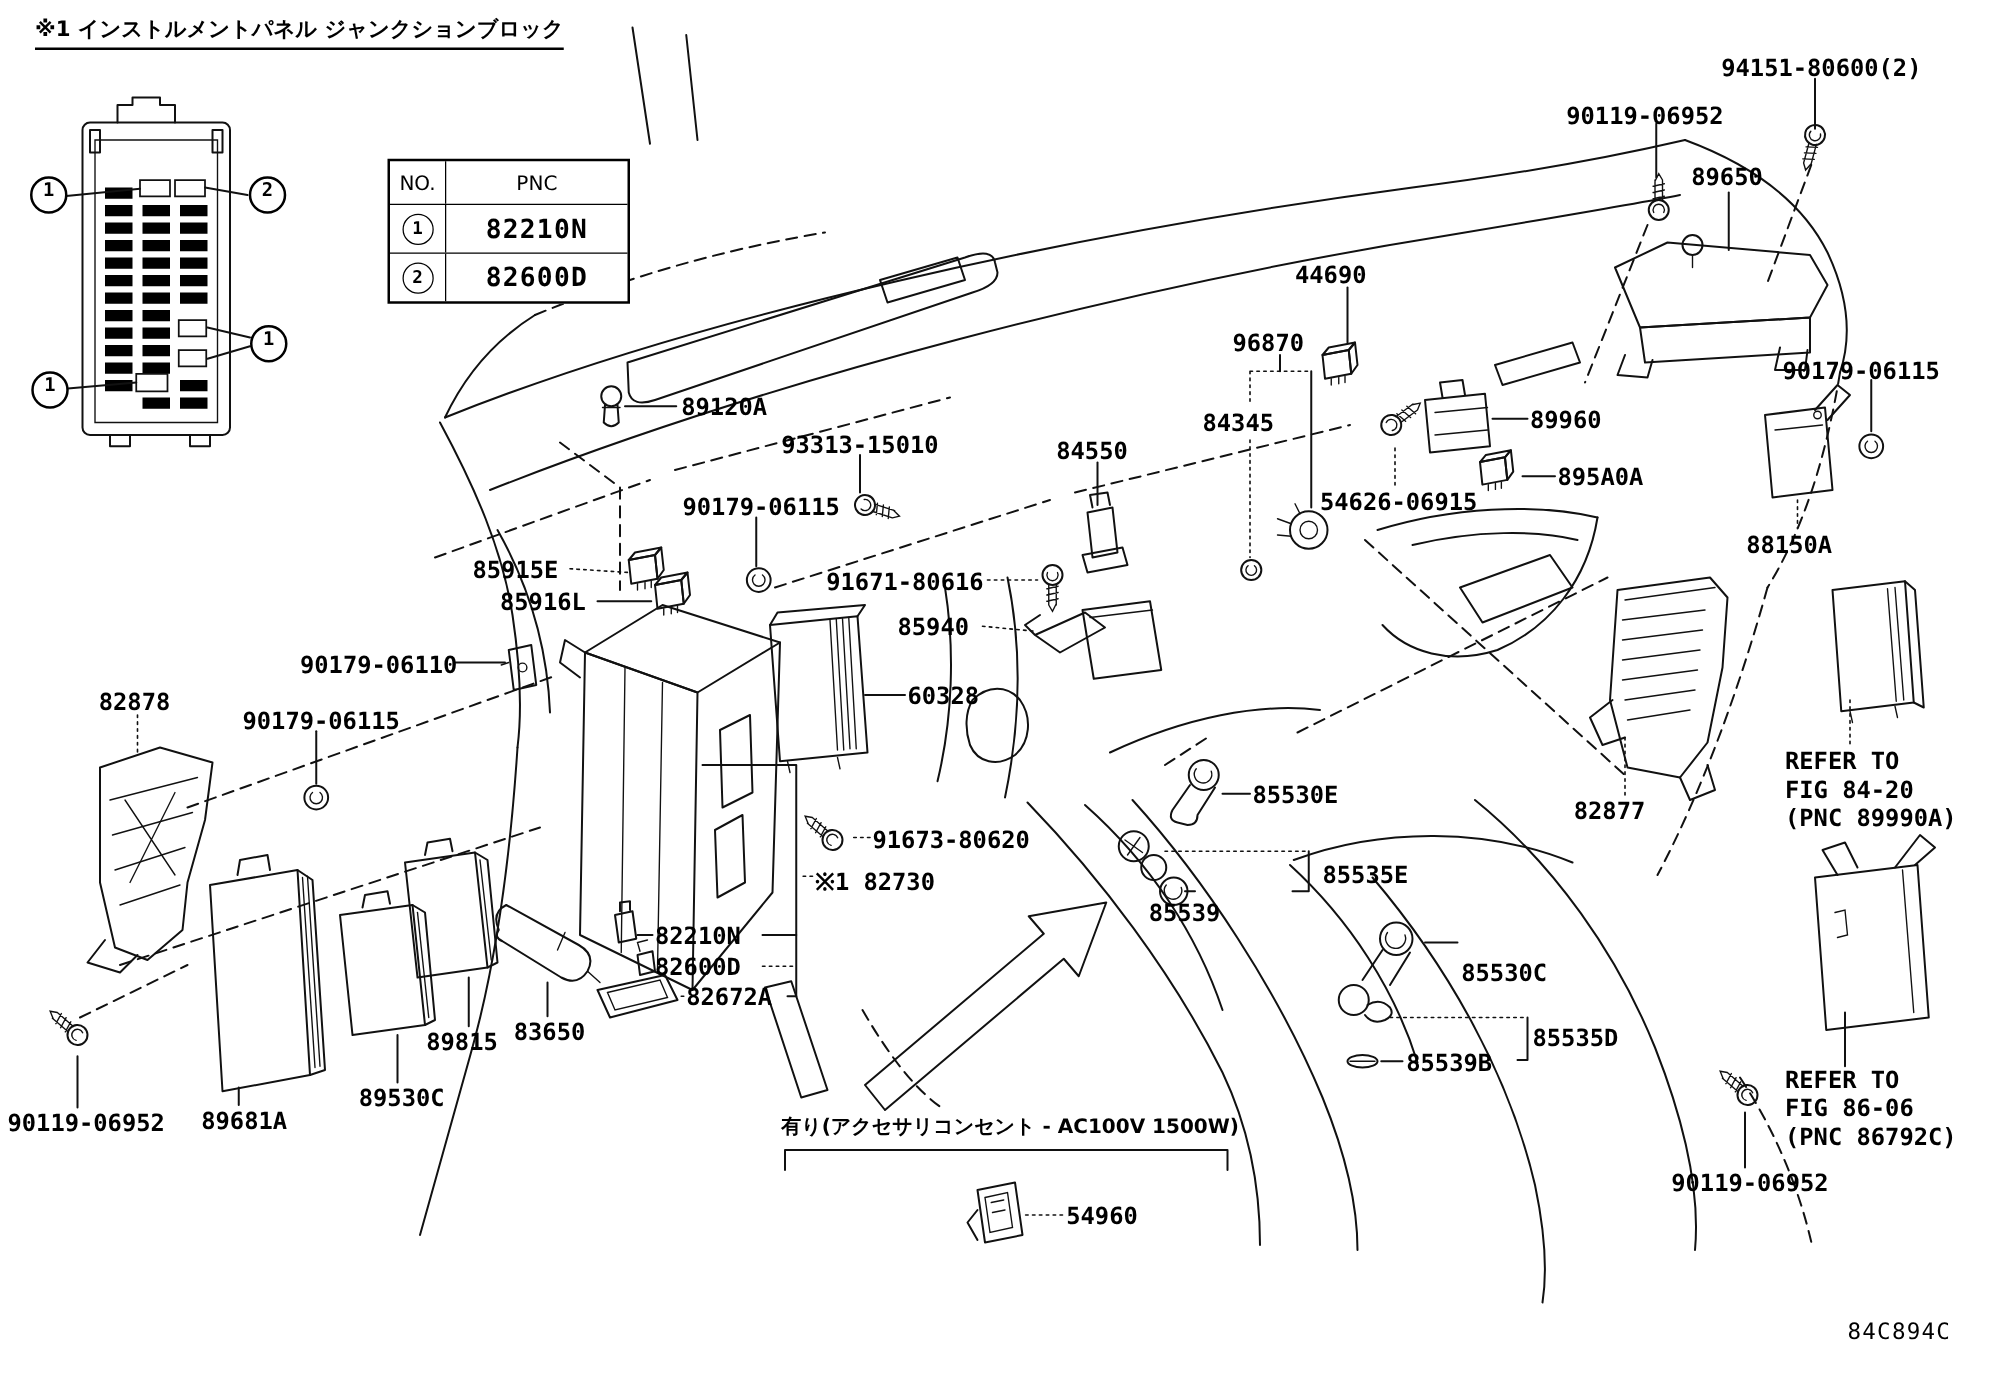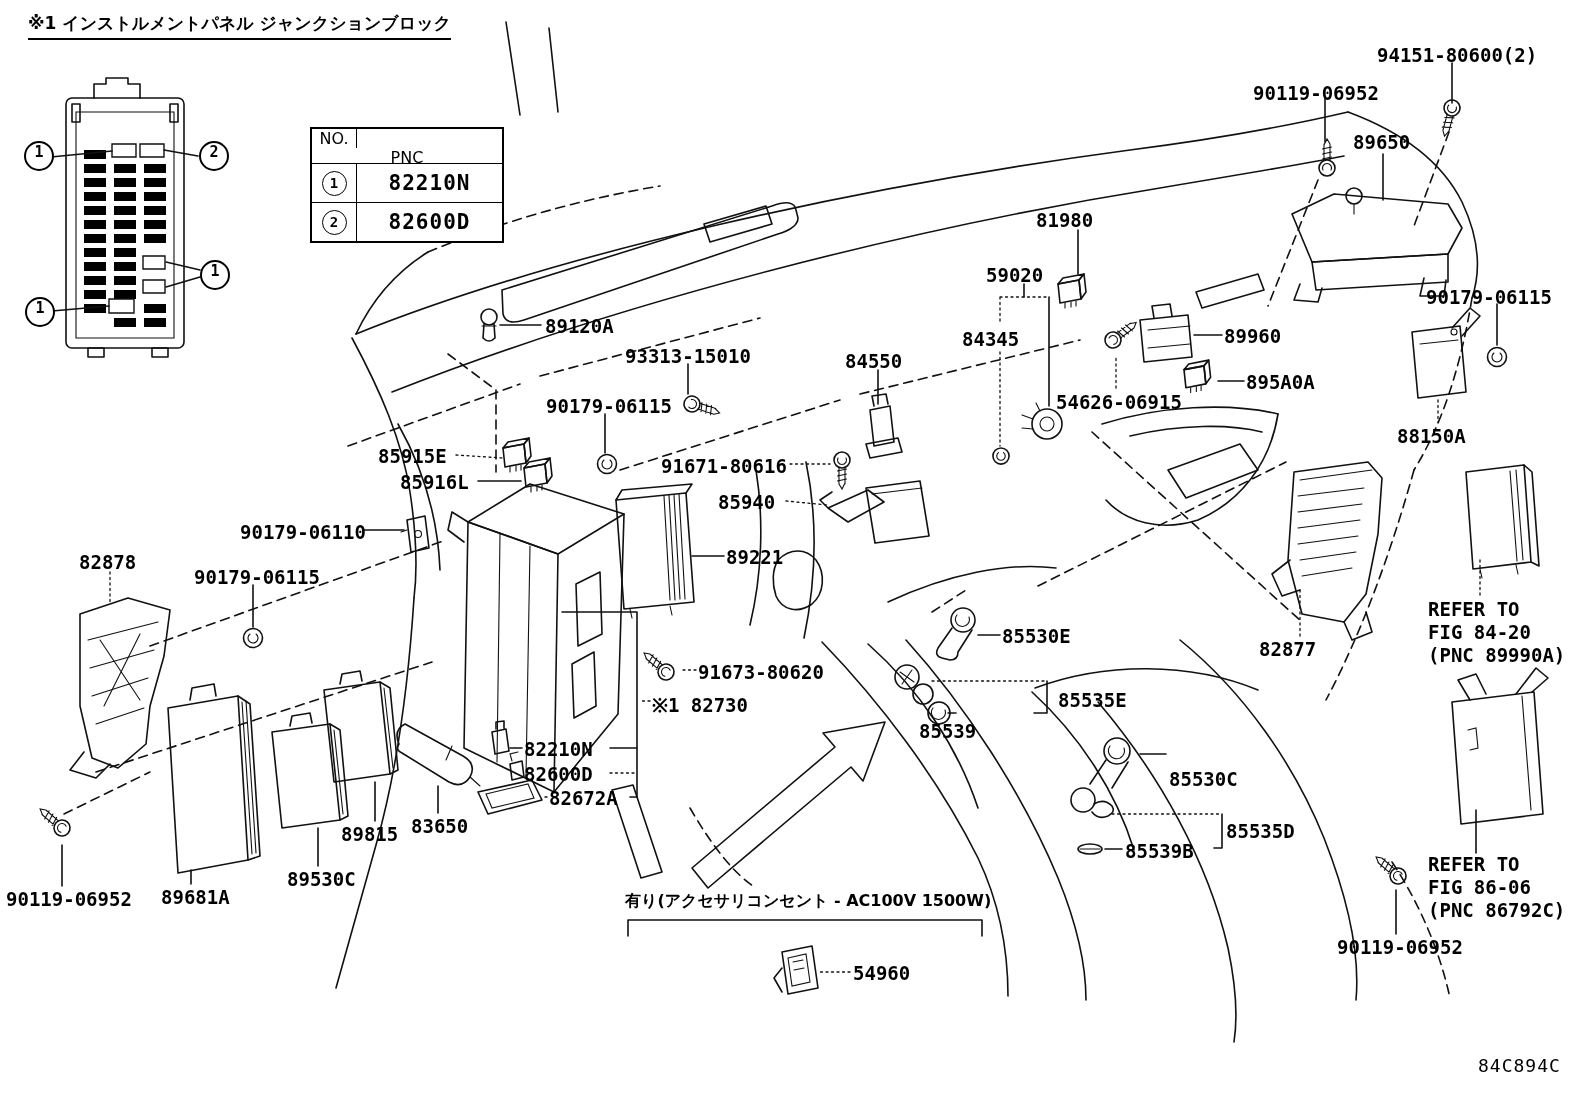--- a/index.html
+++ b/index.html
@@ -17,21 +17,21 @@
           white-space:pre-line;letter-spacing:0;}
   .jp{font:bold 16px "DejaVu Sans",sans-serif;}
   .hdr{font:bold 17px "DejaVu Sans",sans-serif;border-bottom:2px solid #000;padding-bottom:3px;}
   .refer{line-height:23px;}
   .code{font:18px "DejaVu Sans Mono",monospace;letter-spacing:1px;}
   .callout{position:absolute;width:26px;height:26px;border:2px solid #000;border-radius:50%;
            background:#fff;text-align:center;line-height:23px;
            font:bold 15px "DejaVu Sans Mono",monospace;}
   .pnc-table{position:absolute;left:310px;top:127px;width:190px;border:2px solid #000;background:#fff;}
   .pt-row{display:flex;border-top:1.5px solid #000;height:38px;align-items:stretch;}
-  .pt-head{border-top:none;height:34px;flex-direction:column;}
+  .pt-head{border-top:none;height:34px;}
   .pt-no{width:44px;border-right:1.5px solid #000;display:flex;align-items:center;justify-content:center;
          font:16px "DejaVu Sans",sans-serif;}
   .pt-pnc{flex:1;display:flex;align-items:center;justify-content:center;font:16px "DejaVu Sans",sans-serif;text-align:right;}
   .pt-row .val{flex:1;display:flex;align-items:center;justify-content:center;
                font:bold 21px "DejaVu Sans Mono",monospace;letter-spacing:1px;}
   .circ{width:23px;height:23px;border:1.7px solid #000;border-radius:50%;display:flex;
         align-items:center;justify-content:center;font:bold 14px "DejaVu Sans Mono",monospace;}
 </style>
 </head>
 <body>
@@ -355,35 +355,35 @@
           <span class="val">82600D</span>
         </div>
       </div>
   </div>
 
   <div id="labels-layer">
       <div class="plabel" style="left: 1377px; top: 44px;">94151-80600(2)</div>
       <div class="plabel" style="left: 1253px; top: 82px;">90119-06952</div>
       <div class="plabel" style="left: 1353px; top: 131px;">89650</div>
       <div class="plabel" style="left: 1426px; top: 286px;">90179-06115</div>
-      <div class="plabel" style="left: 1036px; top: 209px;">81980</div>
-      <div class="plabel" style="left: 986px; top: 264px;">59020</div>
+      <div class="plabel" style="left: 1036px; top: 209px;">44690</div>
+      <div class="plabel" style="left: 986px; top: 264px;">96870</div>
       <div class="plabel" style="left: 962px; top: 328px;">84345</div>
       <div class="plabel" style="left: 1224px; top: 325px;">89960</div>
       <div class="plabel" style="left: 1246px; top: 371px;">895A0A</div>
       <div class="plabel" style="left: 1056px; top: 391px;">54626-06915</div>
       <div class="plabel" style="left: 545px; top: 315px;">89120A</div>
       <div class="plabel" style="left: 625px; top: 345px;">93313-15010</div>
       <div class="plabel" style="left: 546px; top: 395px;">90179-06115</div>
       <div class="plabel" style="left: 378px; top: 445px;">85915E</div>
       <div class="plabel" style="left: 400px; top: 471px;">85916L</div>
       <div class="plabel" style="left: 661px; top: 455px;">91671-80616</div>
       <div class="plabel" style="left: 845px; top: 350px; text-align: center;">84550</div>
       <div class="plabel" style="left: 718px; top: 491px;">85940</div>
-      <div class="plabel" style="left: 726px; top: 546px;">89221</div>
+      <div class="plabel" style="left: 726px; top: 546px;">60328</div>
       <div class="plabel" style="left: 240px; top: 521px;">90179-06110</div>
       <div class="plabel" style="left: 79px; top: 551px;">82878</div>
       <div class="plabel" style="left: 194px; top: 566px;">90179-06115</div>
       <div class="plabel" style="left: 698px; top: 661px;">91673-80620</div>
       <div class="plabel" style="left: 652px; top: 692px;">※1 82730</div>
       <div class="plabel" style="left: 524px; top: 738px;">82210N</div>
       <div class="plabel" style="left: 524px; top: 763px;">82600D</div>
       <div class="plabel" style="left: 549px; top: 787px;">82672A</div>
       <div class="plabel" style="left: 411px; top: 815px;">83650</div>
       <div class="plabel" style="left: 341px; top: 823px;">89815</div>

